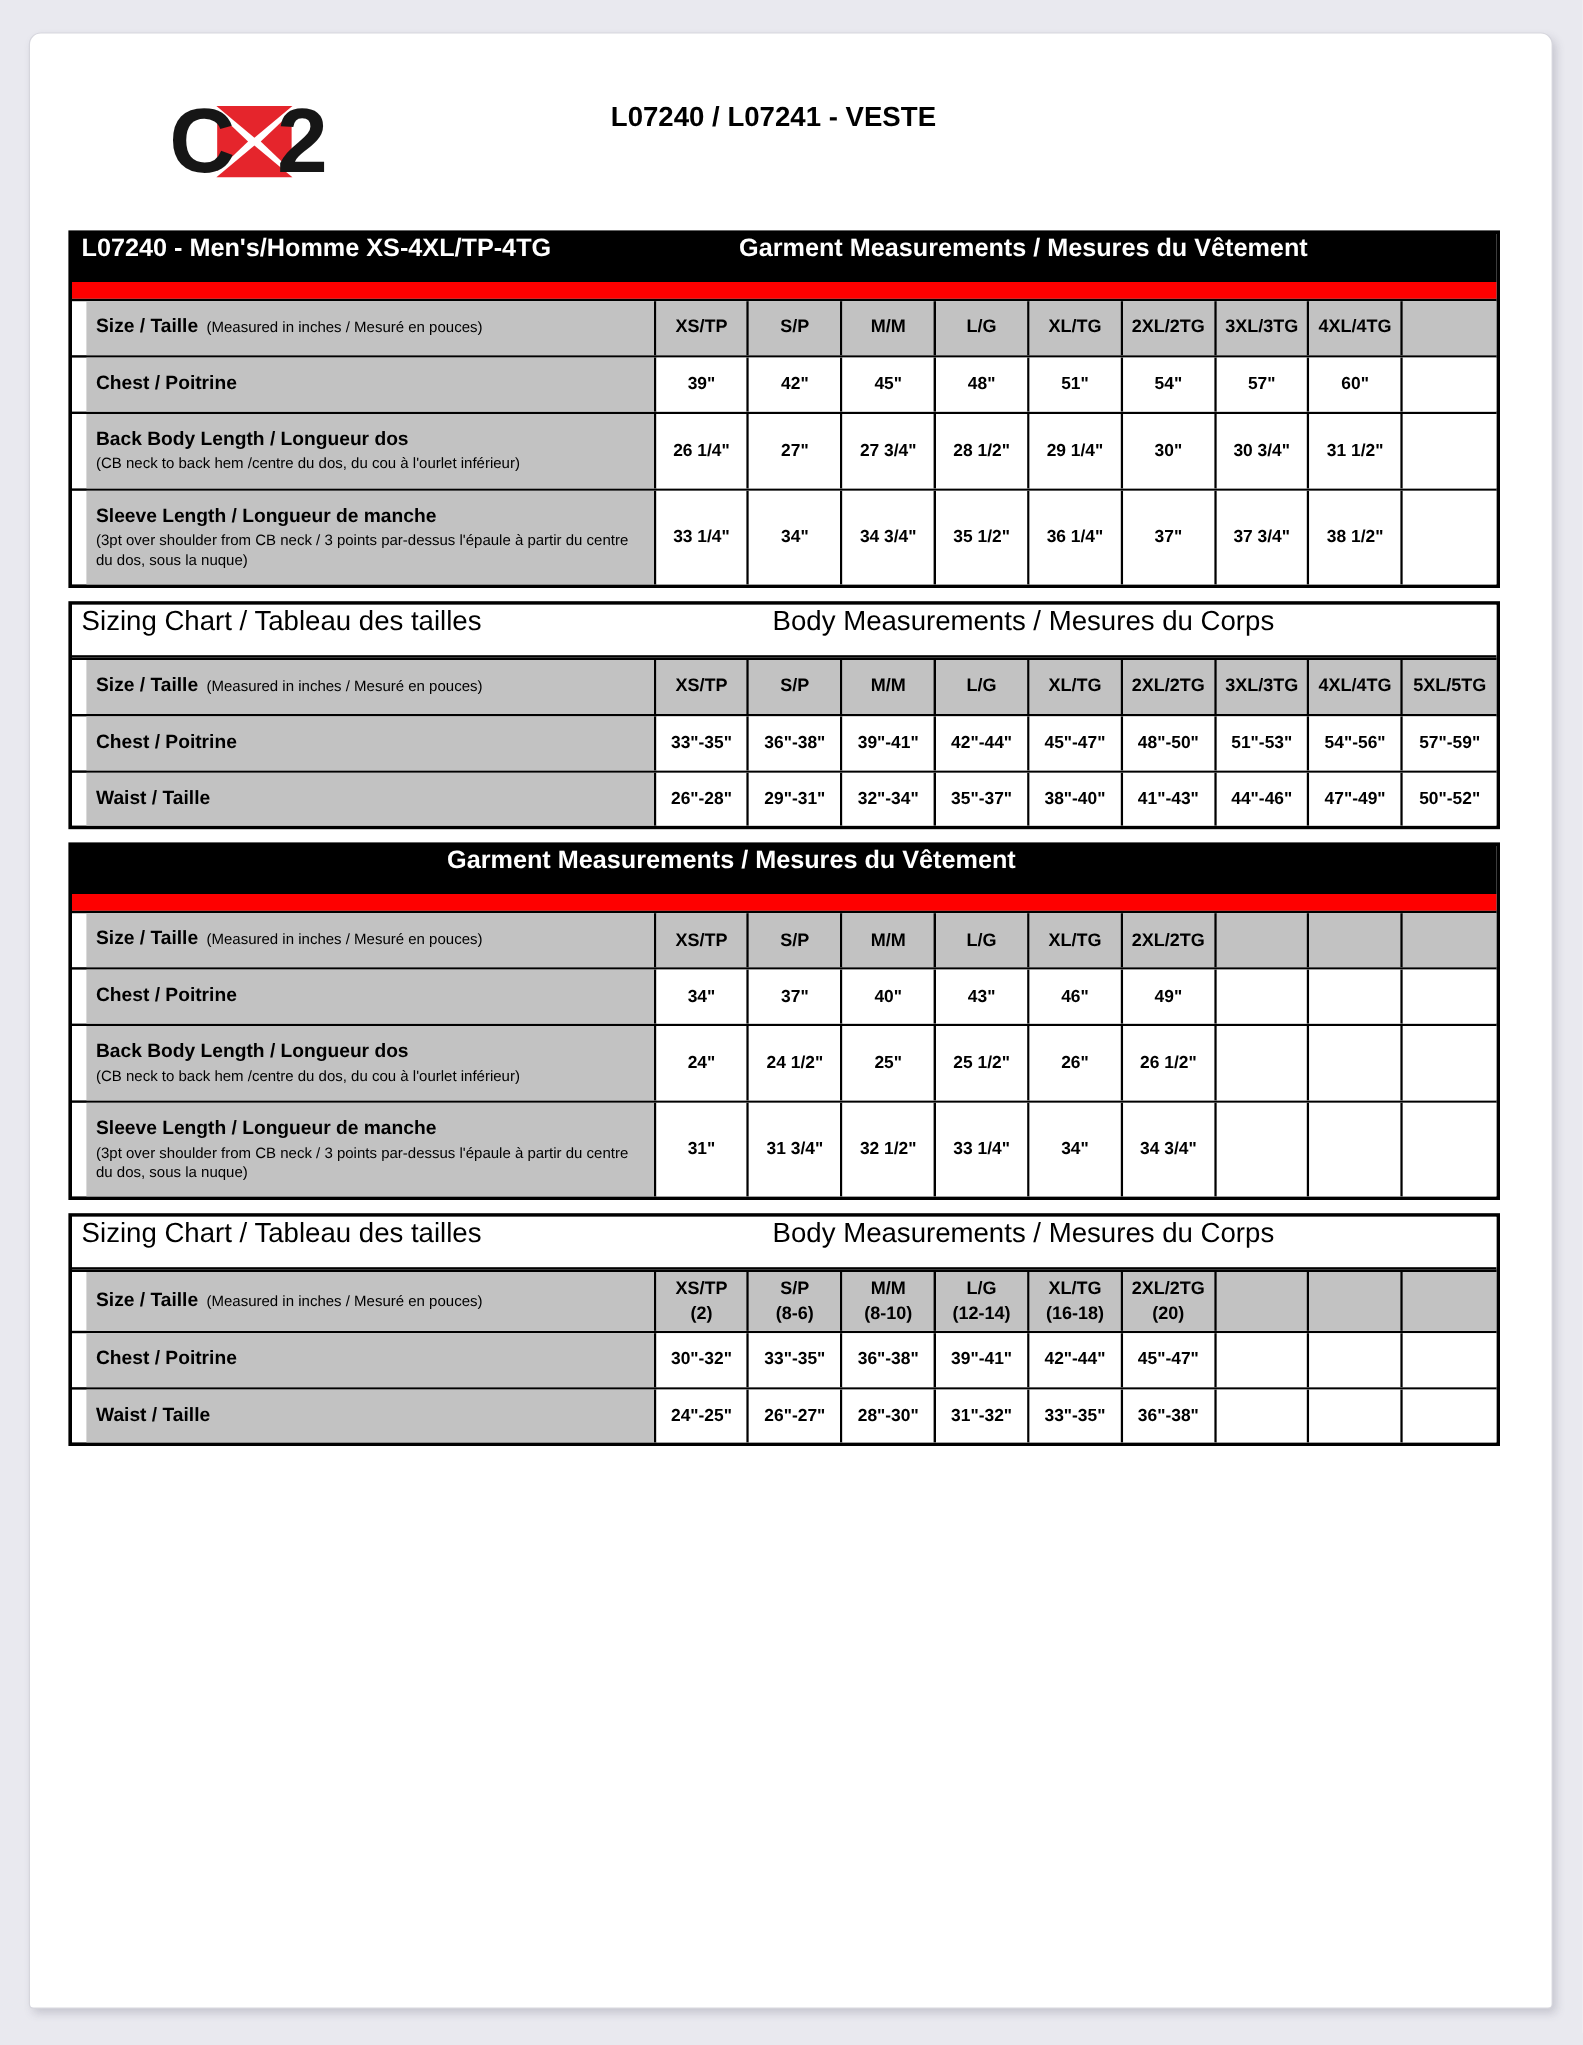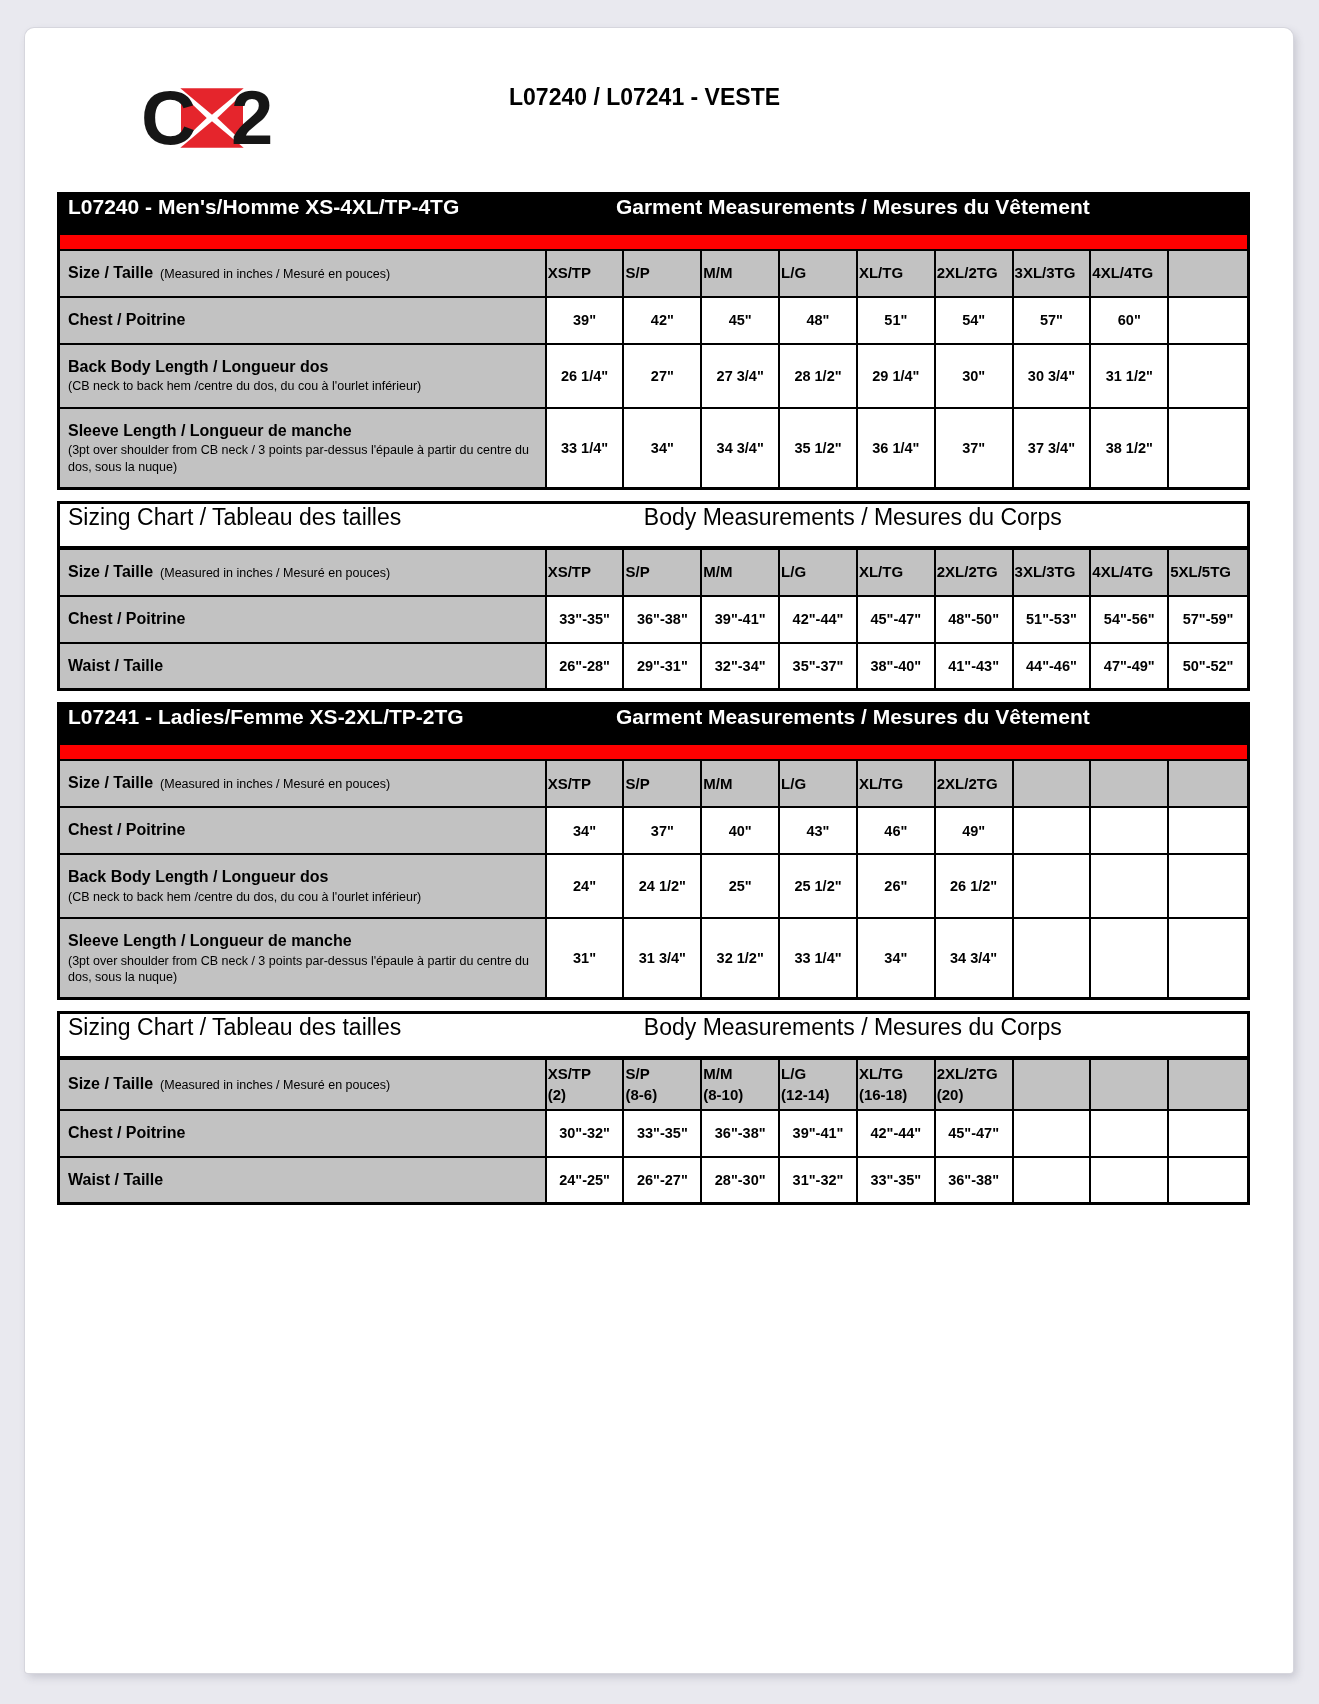--- a/index.html
+++ b/index.html
@@ -46,25 +46,25 @@
     display:flex; align-items:flex-start; height:44px;
     background:#fff; font-weight:normal; font-size:23px;
     border-bottom:2px solid #000;
   }
   .trow { display:grid; grid-template-columns:41% repeat(9, 1fr); border-top:2px solid #000; }
   .sheet-table .trow:first-child { border-top:none; }
   .cell { border-right:2px solid #000; min-height:35px; }
   .cell:last-child { border-right:none; }
   .cell.label {
     background:#c2c2c2; padding:12px 8px;
-    display:flex; flex-direction:column; justify-content:center;
+    display:flex; flex-direction:column; justify-content:center;margin-left:12px;
   }
   .cell.size {
     background:#c2c2c2; font-weight:bold; font-size:15px;
-    display:flex; flex-direction:column; align-items:flex-start; justify-content:center;
+    display:flex; flex-direction:column; align-items:center; justify-content:center;
     text-align:center; line-height:1.35; padding:4px 1px; min-height:44px;
   }
   .cell.value {
     background:#fff; font-weight:bold; font-size:14.5px;
     display:flex; align-items:center; justify-content:center; text-align:center;
   }
   .row-label-main { font-weight:bold; font-size:16px; line-height:1.3; }
   .inline-note { font-weight:normal; font-size:12.5px; margin-left:7px; }
   .block-note { font-weight:normal; font-size:12.5px; line-height:1.3; margin-top:1px; }
 </style>
@@ -233,21 +233,20 @@
           <div class="cell value">35"-37"</div>
           <div class="cell value">38"-40"</div>
           <div class="cell value">41"-43"</div>
           <div class="cell value">44"-46"</div>
           <div class="cell value">47"-49"</div>
           <div class="cell value">50"-52"</div>
         </div>
       </div>
       <div class="sheet-table">
         <div class="bar-black">
-          <div class="bar-left">L07241 - Ladies/Femme XS-2XL/TP-2TG</div>
           <div class="bar-right">Garment Measurements / Mesures du Vêtement</div>
         </div>
         <div class="bar-red"></div>
         <div class="trow">
           <div class="cell label">
             <div class="row-label-main">Size / Taille<span class="inline-note">(Measured in inches / Mesuré en pouces)</span></div>
           </div>
           <div class="cell size">
             <div class="size-name">XS/TP</div>
           </div>

